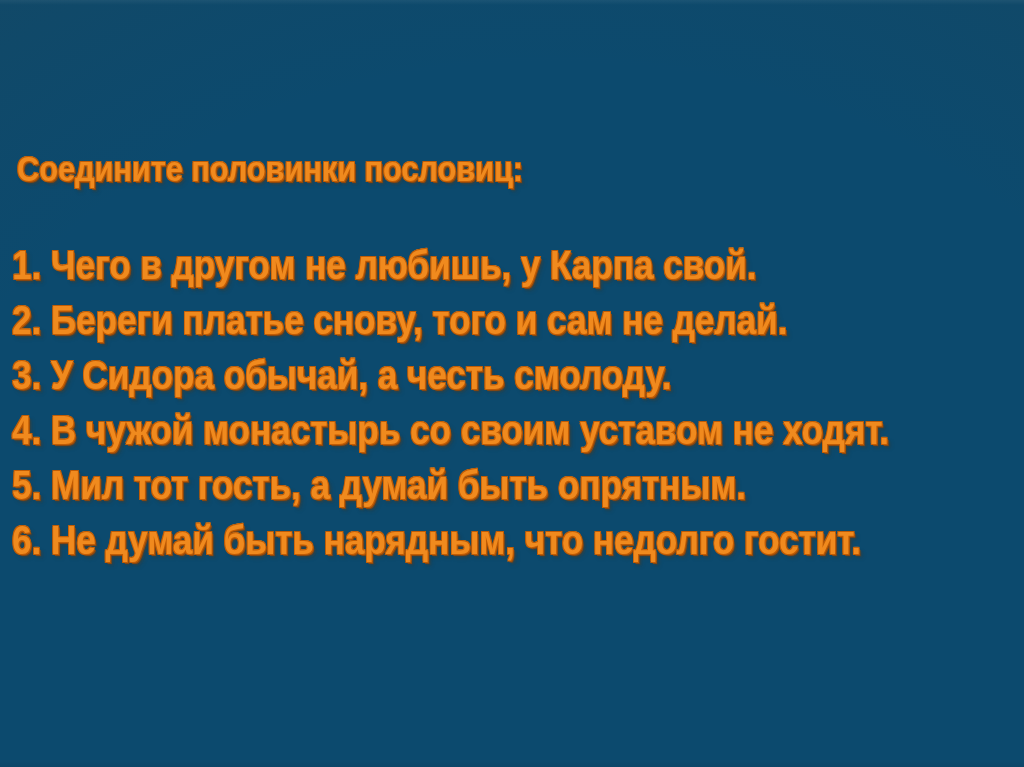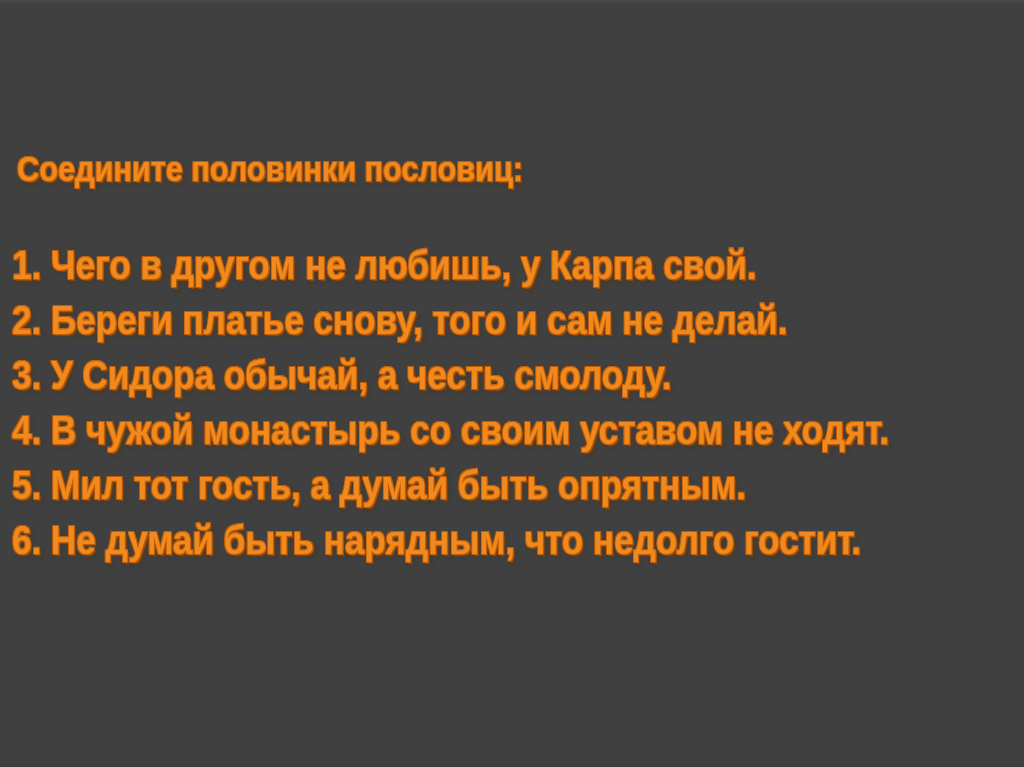--- a/index.html
+++ b/index.html
@@ -7,21 +7,21 @@
     margin: 0;
     padding: 0;
     background: #000;
   }
   #slide {
     position: relative;
     width: 1024px;
     height: 767px;
     overflow: hidden;
     
-    background-color: #404040;
+    background-color: #0c4a6e;
     background-image:
       radial-gradient(circle 900px at 640px 612px,
           rgba(240,235,214,0.98) 0%,
           rgba(233,228,205,0.92) 11%,
           rgba(221,216,193,0.80) 24%,
           rgba(201,198,178,0.58) 39%,
           rgba(175,173,157,0.32) 55%,
           rgba(150,150,138,0.12) 72%,
           rgba(140,140,130,0.00) 88%),
       linear-gradient(122deg,

